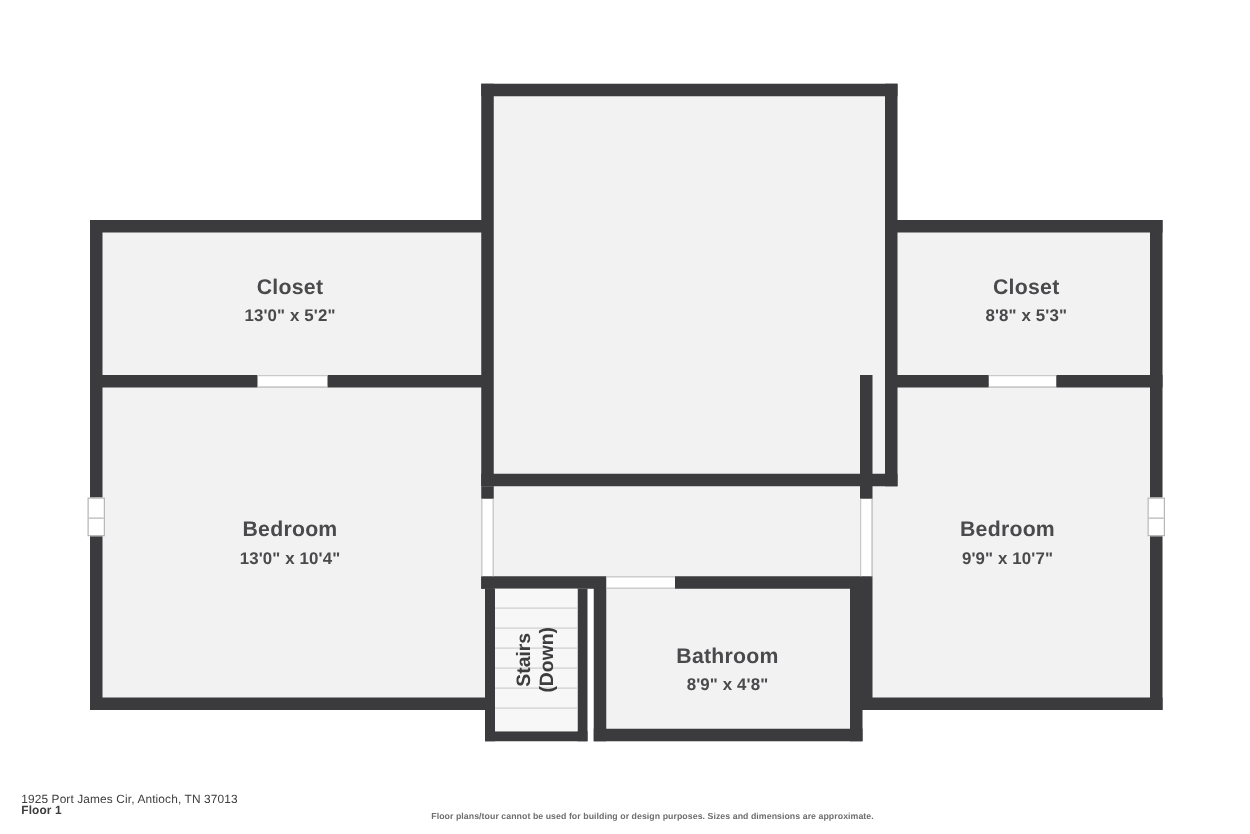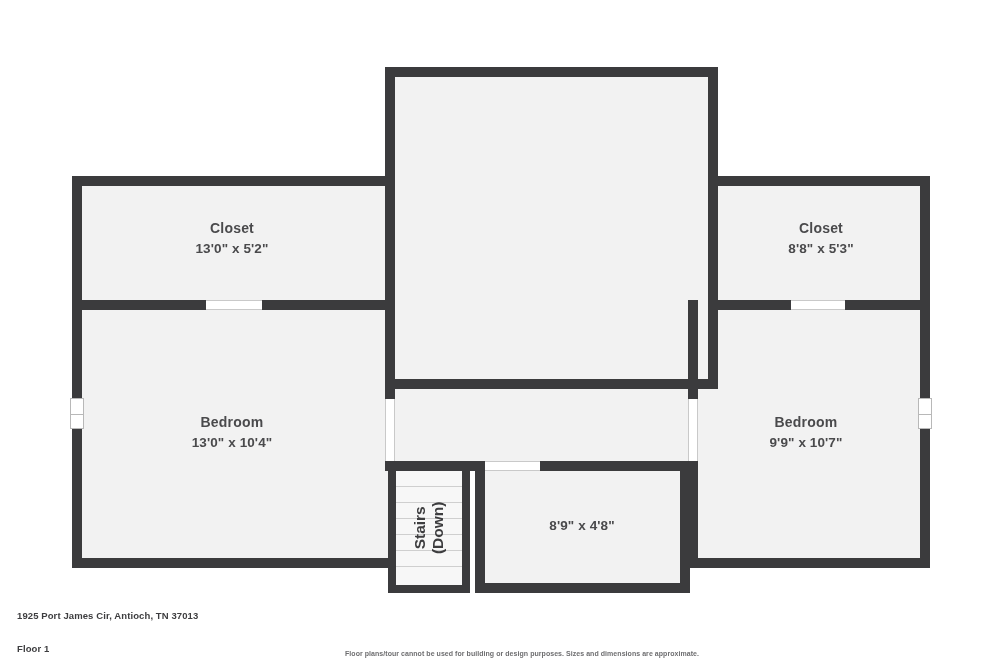--- a/index.html
+++ b/index.html
@@ -53,21 +53,21 @@
   .label {
     position: absolute;
     text-align: center;
     color: #4a4a4c;
     line-height: 1.32;
     white-space: nowrap;
     pointer-events: none;
   }
   .label .name {
     display: block;
-    font-size: 14px;
+    font-size: 17px;
     font-weight: bold;
     letter-spacing: .2px;
   }
   .label .dims {
     display: block;
     font-size: 13.5px;
     font-weight: bold;
     margin-top: 3px;
     letter-spacing: .1px;
   }
@@ -94,23 +94,23 @@
     color: #3d3d3f;
     text-align: center;
     white-space: nowrap;
     line-height: 1.15;
   }
 
   
   #footer-address {
     position: absolute;
     left: 17px;
-    top: 610px;
+    top: 634px;
     font-size: 9.5px;
-    font-weight: bold;
+    font-weight: normal;
     color: #3d3d3f;
     letter-spacing: .1px;
   }
   #footer-floor {
     position: absolute;
     left: 17px;
     top: 643px;
     font-size: 9.5px;
     font-weight: bold;
     color: #3d3d3f;
@@ -207,20 +207,21 @@
     <span class="name">Closet</span>
     <span class="dims">8'8" x 5'3"</span>
   </div>
 
   <div class="label" style="left:706px; top:413px; width:200px;">
     <span class="name">Bedroom</span>
     <span class="dims">9'9" x 10'7"</span>
   </div>
 
   <div class="label" style="left:482px; top:514px; width:200px;">
+    <span class="name">Bathroom</span>
     <span class="dims">8'9" x 4'8"</span>
   </div>
 
 </div>
 
 <div id="footer-address">1925 Port James Cir, Antioch, TN 37013</div>
 <div id="footer-floor">Floor 1</div>
 <div id="footer-disclaimer">Floor plans/tour cannot be used for building or design purposes. Sizes and dimensions are approximate.</div>
 
 </body></html>

